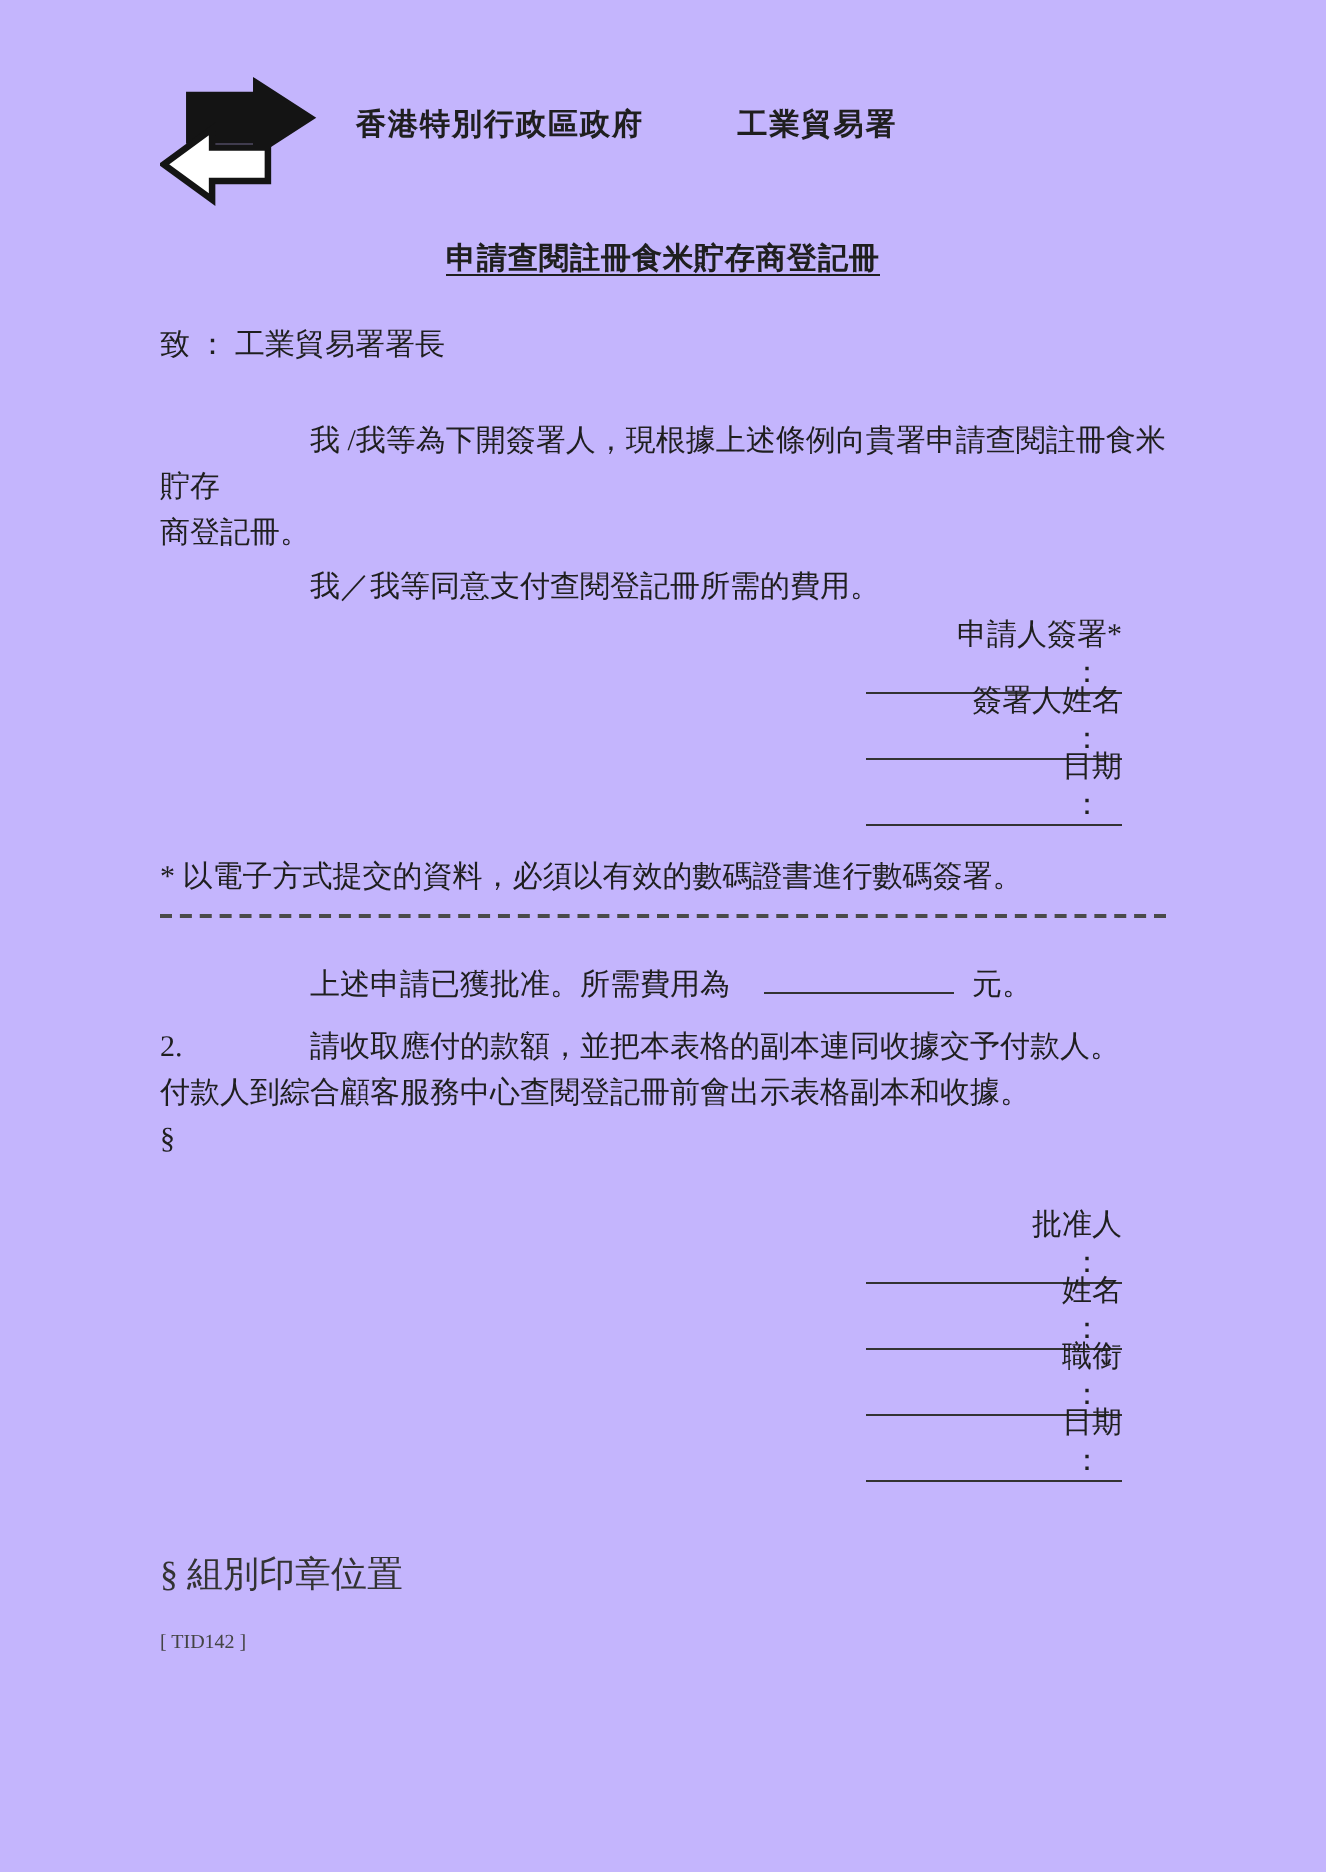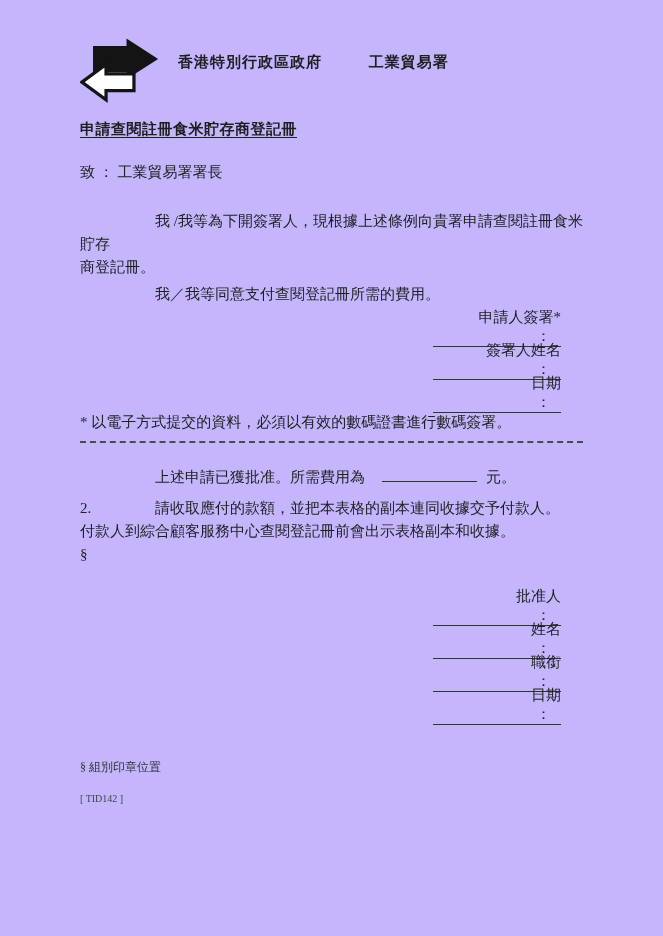--- a/index.html
+++ b/index.html
@@ -12,52 +12,52 @@
   }
   .header-row { display:flex; align-items:flex-start; }
   .logo { width:80px; height:66px; flex:0 0 auto; }
   .logo svg { display:block; width:80px; height:66px; }
   .header-text { margin-left:18px; padding-top:15px; font-weight:bold; letter-spacing:1px; white-space:nowrap; }
   .dept { margin-left:42px; }
 
   .titles { text-align:center; margin-top:5px; font-weight:bold; line-height:18.5px; letter-spacing:0.5px; }
   .u { text-decoration:underline; text-underline-offset:3px; }
 
-  .form-title { font-weight:bold; margin-top:16px; letter-spacing:0.5px; }
+  .form-title { text-align:center; font-weight:bold; margin-top:16px; letter-spacing:0.5px; }
 
   .addressee { margin-top:24px; }
 
   .para { line-height:23px; }
   .application-para { margin-top:28px; }
   .pline { display:block; }
   .pline-indent { text-indent:75px; }
   .consent { margin-top:4px; text-indent:75px; line-height:23px; }
 
   .field-group { margin-top:21px; }
   .field-group.approvals { margin-top:40px; }
   .field-row { display:flex; justify-content:flex-end; align-items:flex-end; margin-right:22px; height:20px;flex-direction:column; }
   .field-row + .field-row { margin-top:13px; }
   .field-colon { margin:0 10px 0 8px; }
   .field-line { width:128px; height:20px; border-bottom:1px solid #333; }
 
-  .footnote { }
+  .footnote { margin-top:16px; }
 
   .dashed-divider { margin-top:9px; height:0; border-bottom:2px dashed #4a4a4a; }
 
   .officer-title-wrap { margin-top:22px; }
   .officer-title { display:inline-block; text-decoration:underline; text-underline-offset:4px; }
 
   .fee-line { margin-top:23px; margin-left:75px; line-height:23px; }
   .fee-blank { display:inline-block; width:95px; height:15px; border-bottom:1px solid #333; margin:0 9px 0 17px; }
 
   .item2 { margin-top:8px; position:relative; line-height:23px; }
   .item-number { position:absolute; left:0; top:0; }
   .section-mark { line-height:23px; }
 
-  .stamp-note { margin-top:34px; font-size:12px; color:#333; }
+  .stamp-note { margin-top:34px; font-size:18px; color:#333; }
   .form-code { margin-top:17px; font-size:10px; color:#444; }
 </style>
 </head>
 <body>
 
 <div class="page">
 
   <div class="header-row">
     <div class="logo">
       <svg viewBox="0 0 86 70" xmlns="http://www.w3.org/2000/svg" aria-hidden="true">

